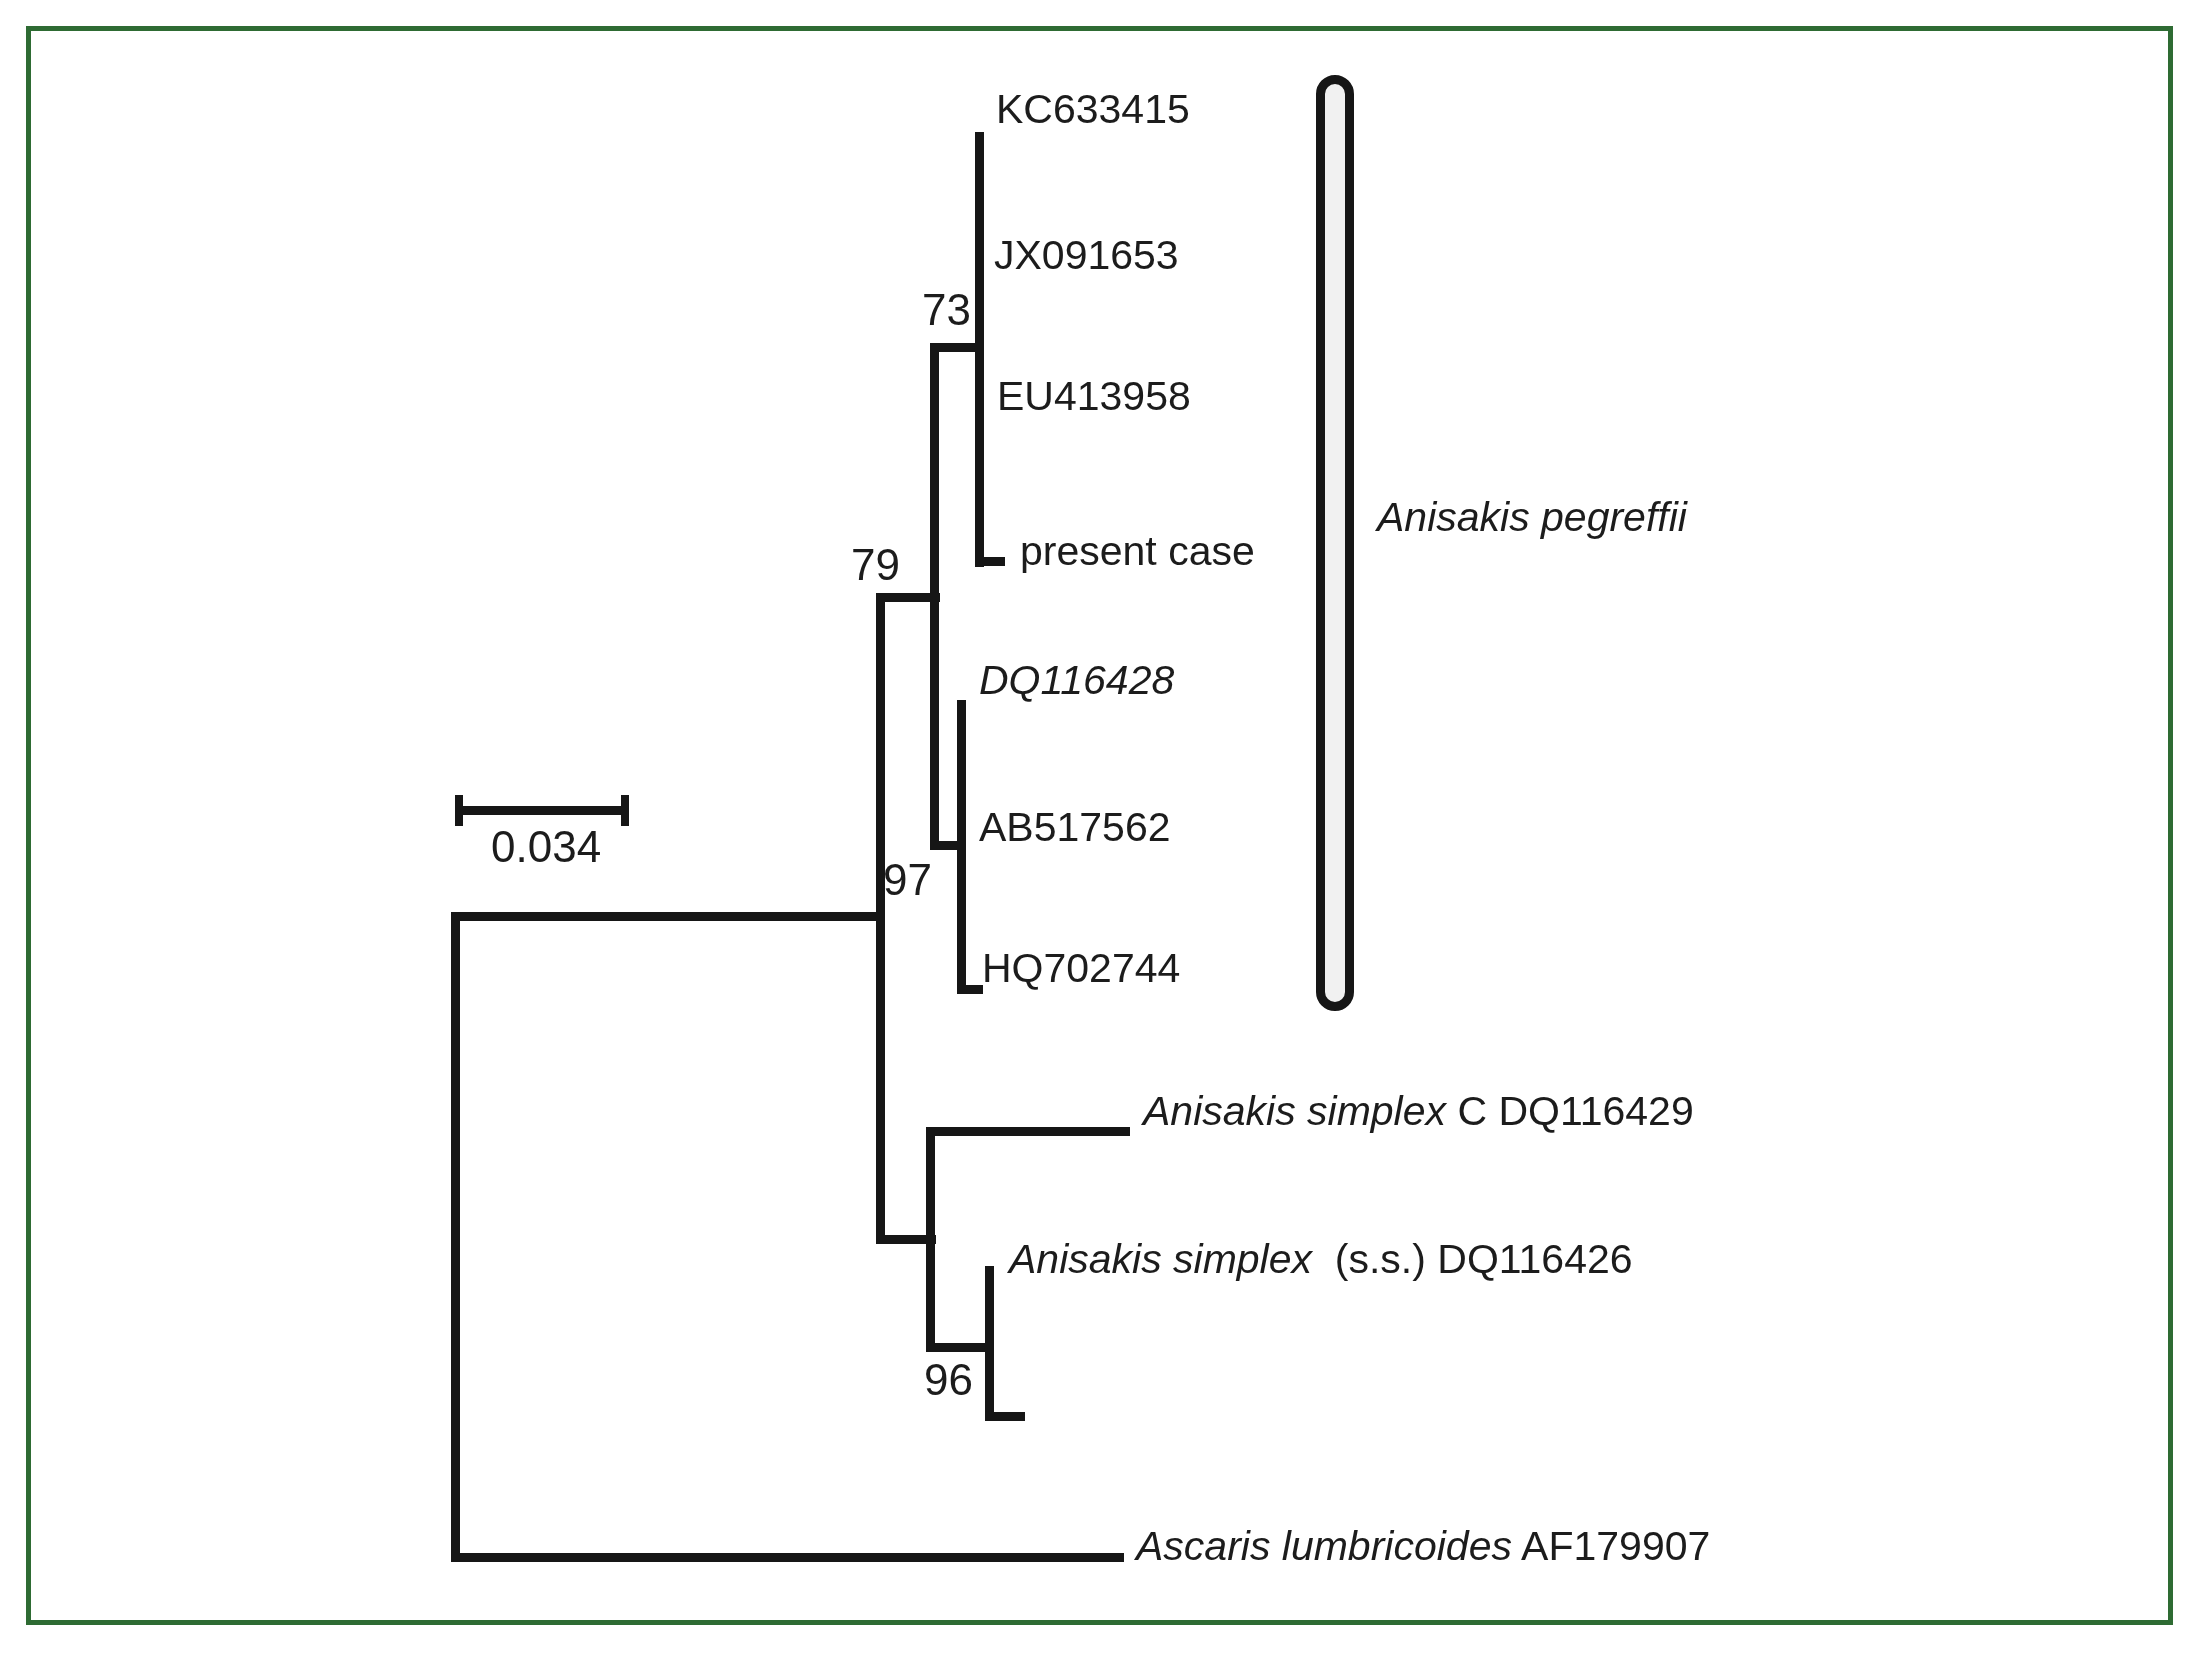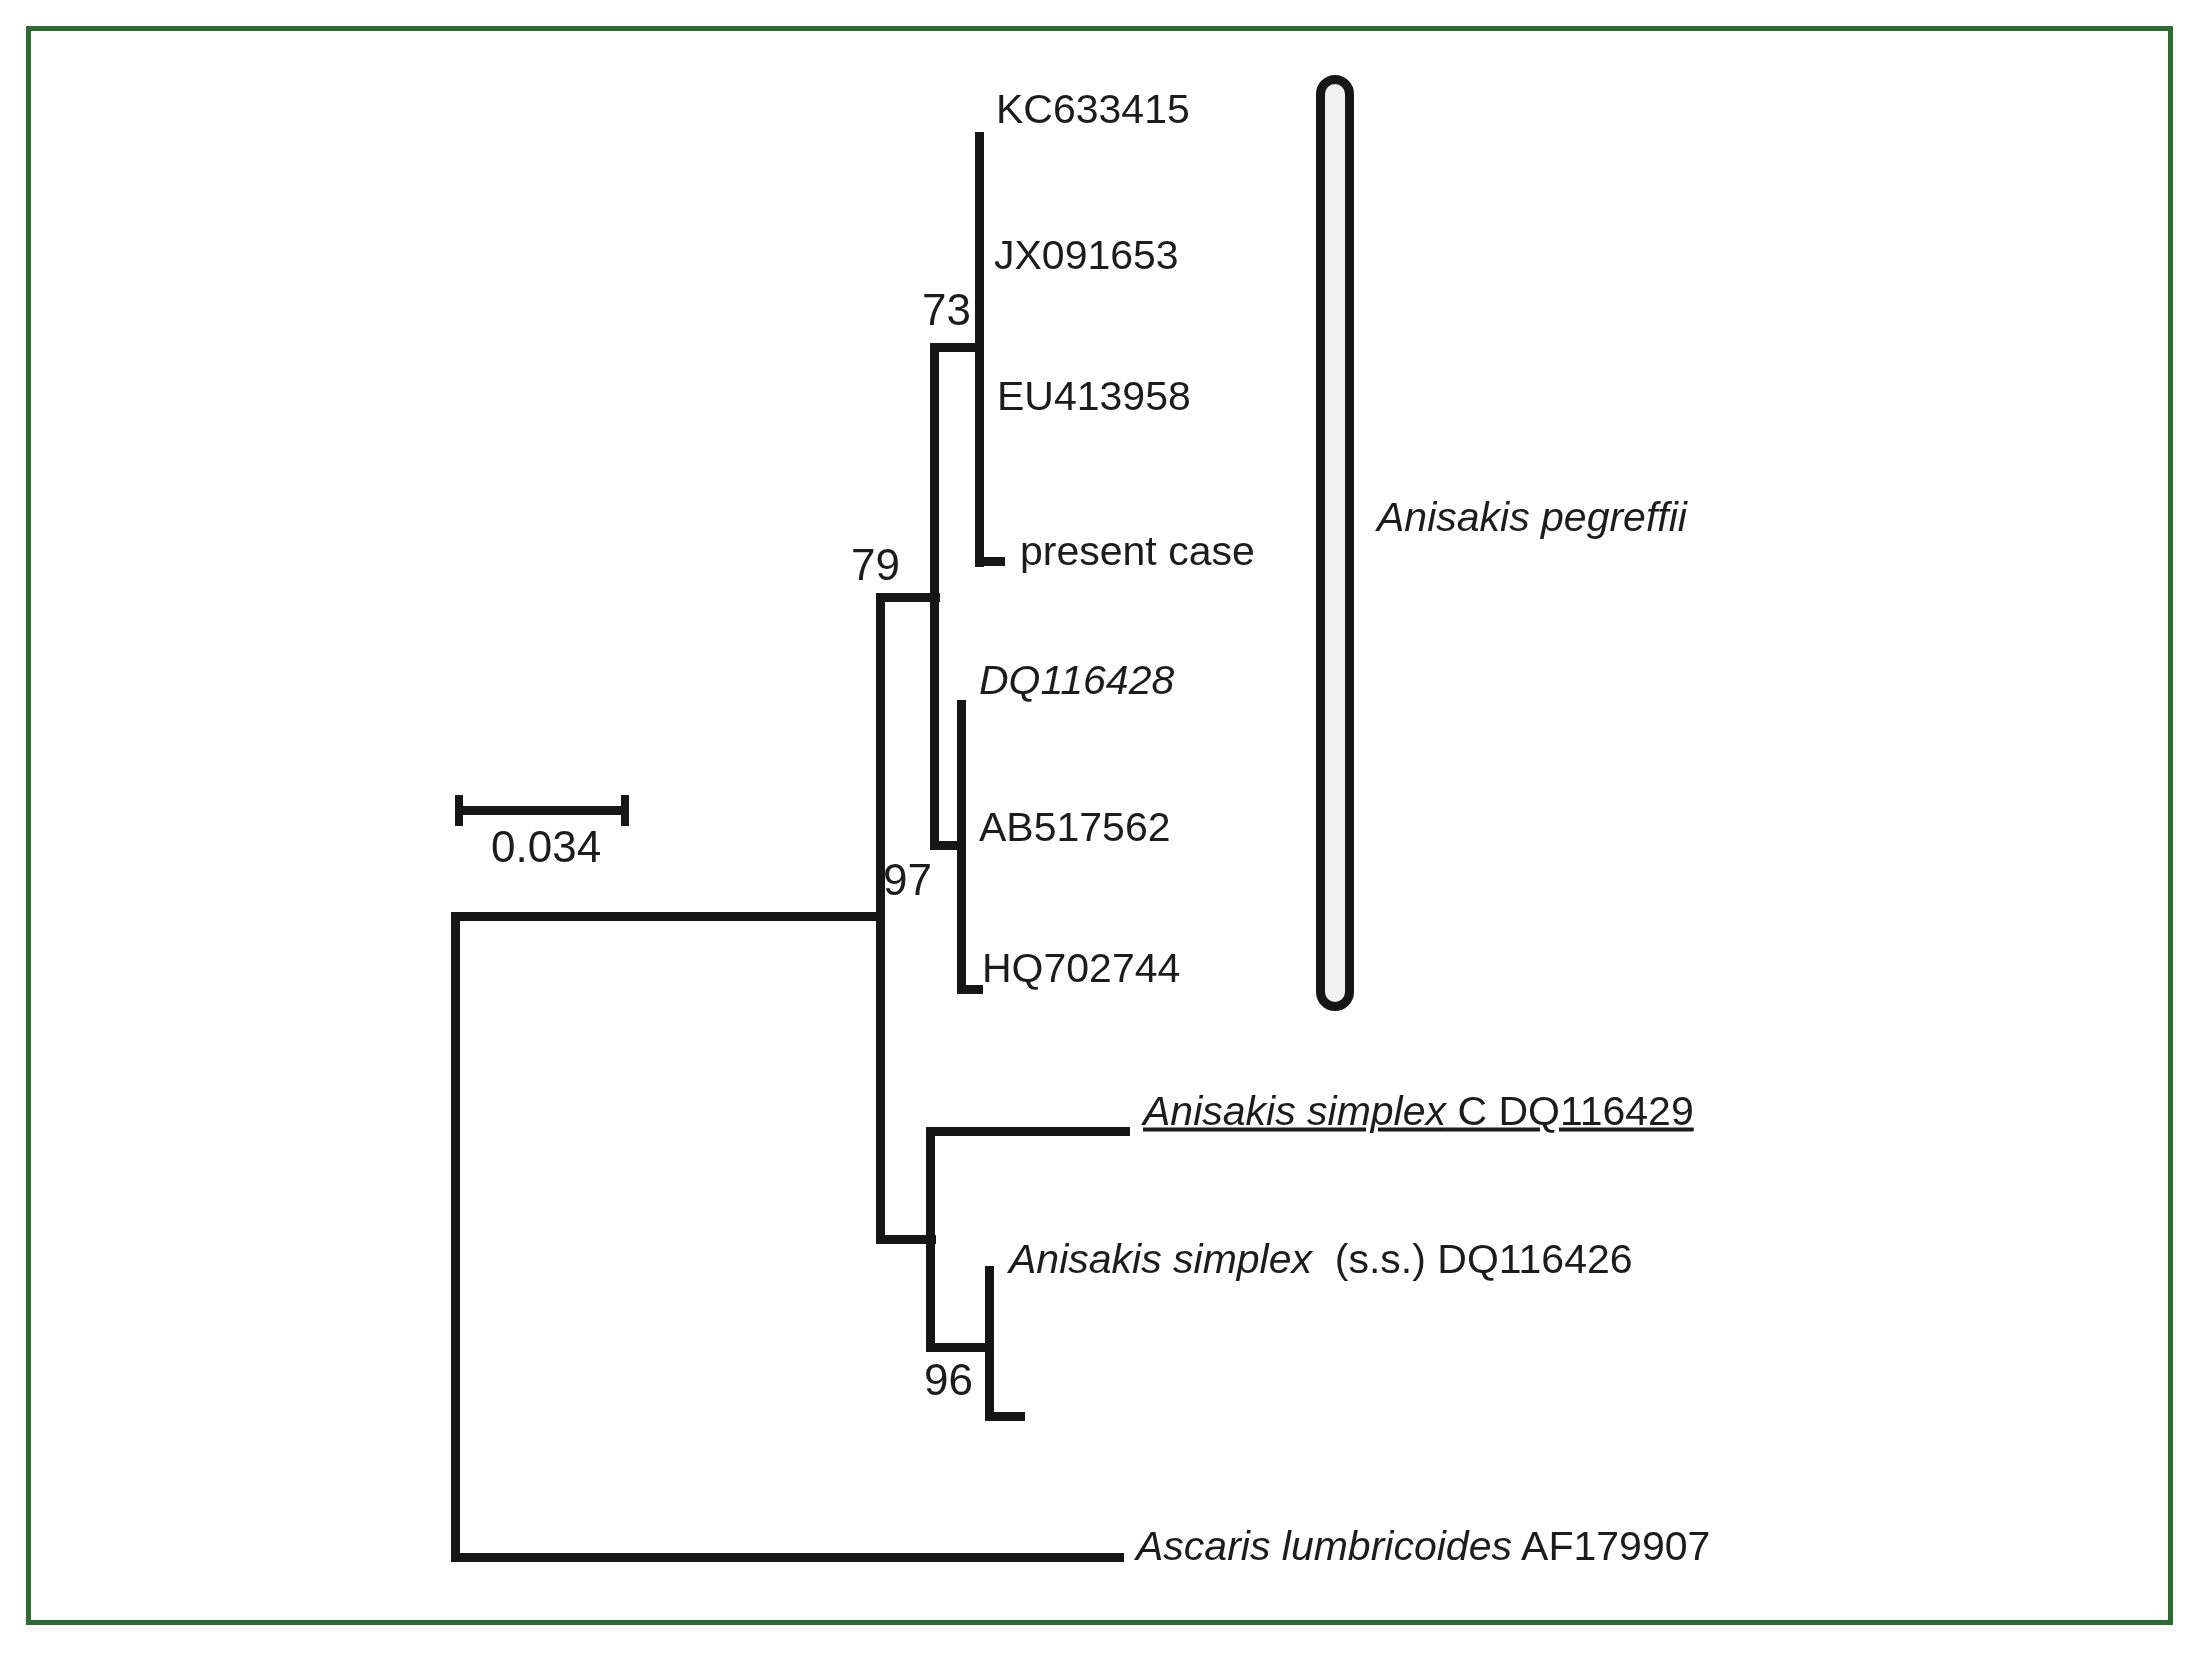--- a/index.html
+++ b/index.html
@@ -114,21 +114,21 @@
   <div class="boot" style="left:873px;top:1380px;">96</div>
 
   <div class="lbl" style="left:996px;top:109px;"><span>KC633415</span></div>
   <div class="lbl" style="left:994px;top:255px;"><span>JX091653</span></div>
   <div class="lbl" style="left:997px;top:396px;"><span>EU413958</span></div>
   <div class="lbl" style="left:1020px;top:551px;"><span>present case</span></div>
   <div class="lbl" style="left:979px;top:680px;font-style:italic;"><span>DQ116428</span></div>
   <div class="lbl" style="left:979px;top:827px;"><span>AB517562</span></div>
   <div class="lbl" style="left:982px;top:968px;"><span>HQ702744</span></div>
 
-  <div class="lbl" style="left:1143px;top:1111px;text-decoration:underline;"><i>Anisakis simplex</i><span> C DQ116429</span></div>
+  <div class="lbl" style="left:1143px;top:1111px;"><i>Anisakis simplex</i><span> C DQ116429</span></div>
   <div class="lbl" style="left:1009px;top:1259px;"><i>Anisakis simplex</i><span>  (s.s.) DQ116426</span></div>
   <div class="lbl" style="left:1136px;top:1546px;"><i>Ascaris lumbricoides</i><span> AF179907</span></div>
 
   <div class="capsule"></div>
   <div class="lbl" style="left:1377px;top:497px;margin-top:20px;"><i>Anisakis pegreffii</i><span></span></div>
 
 </div>
 
 
 </body></html>

